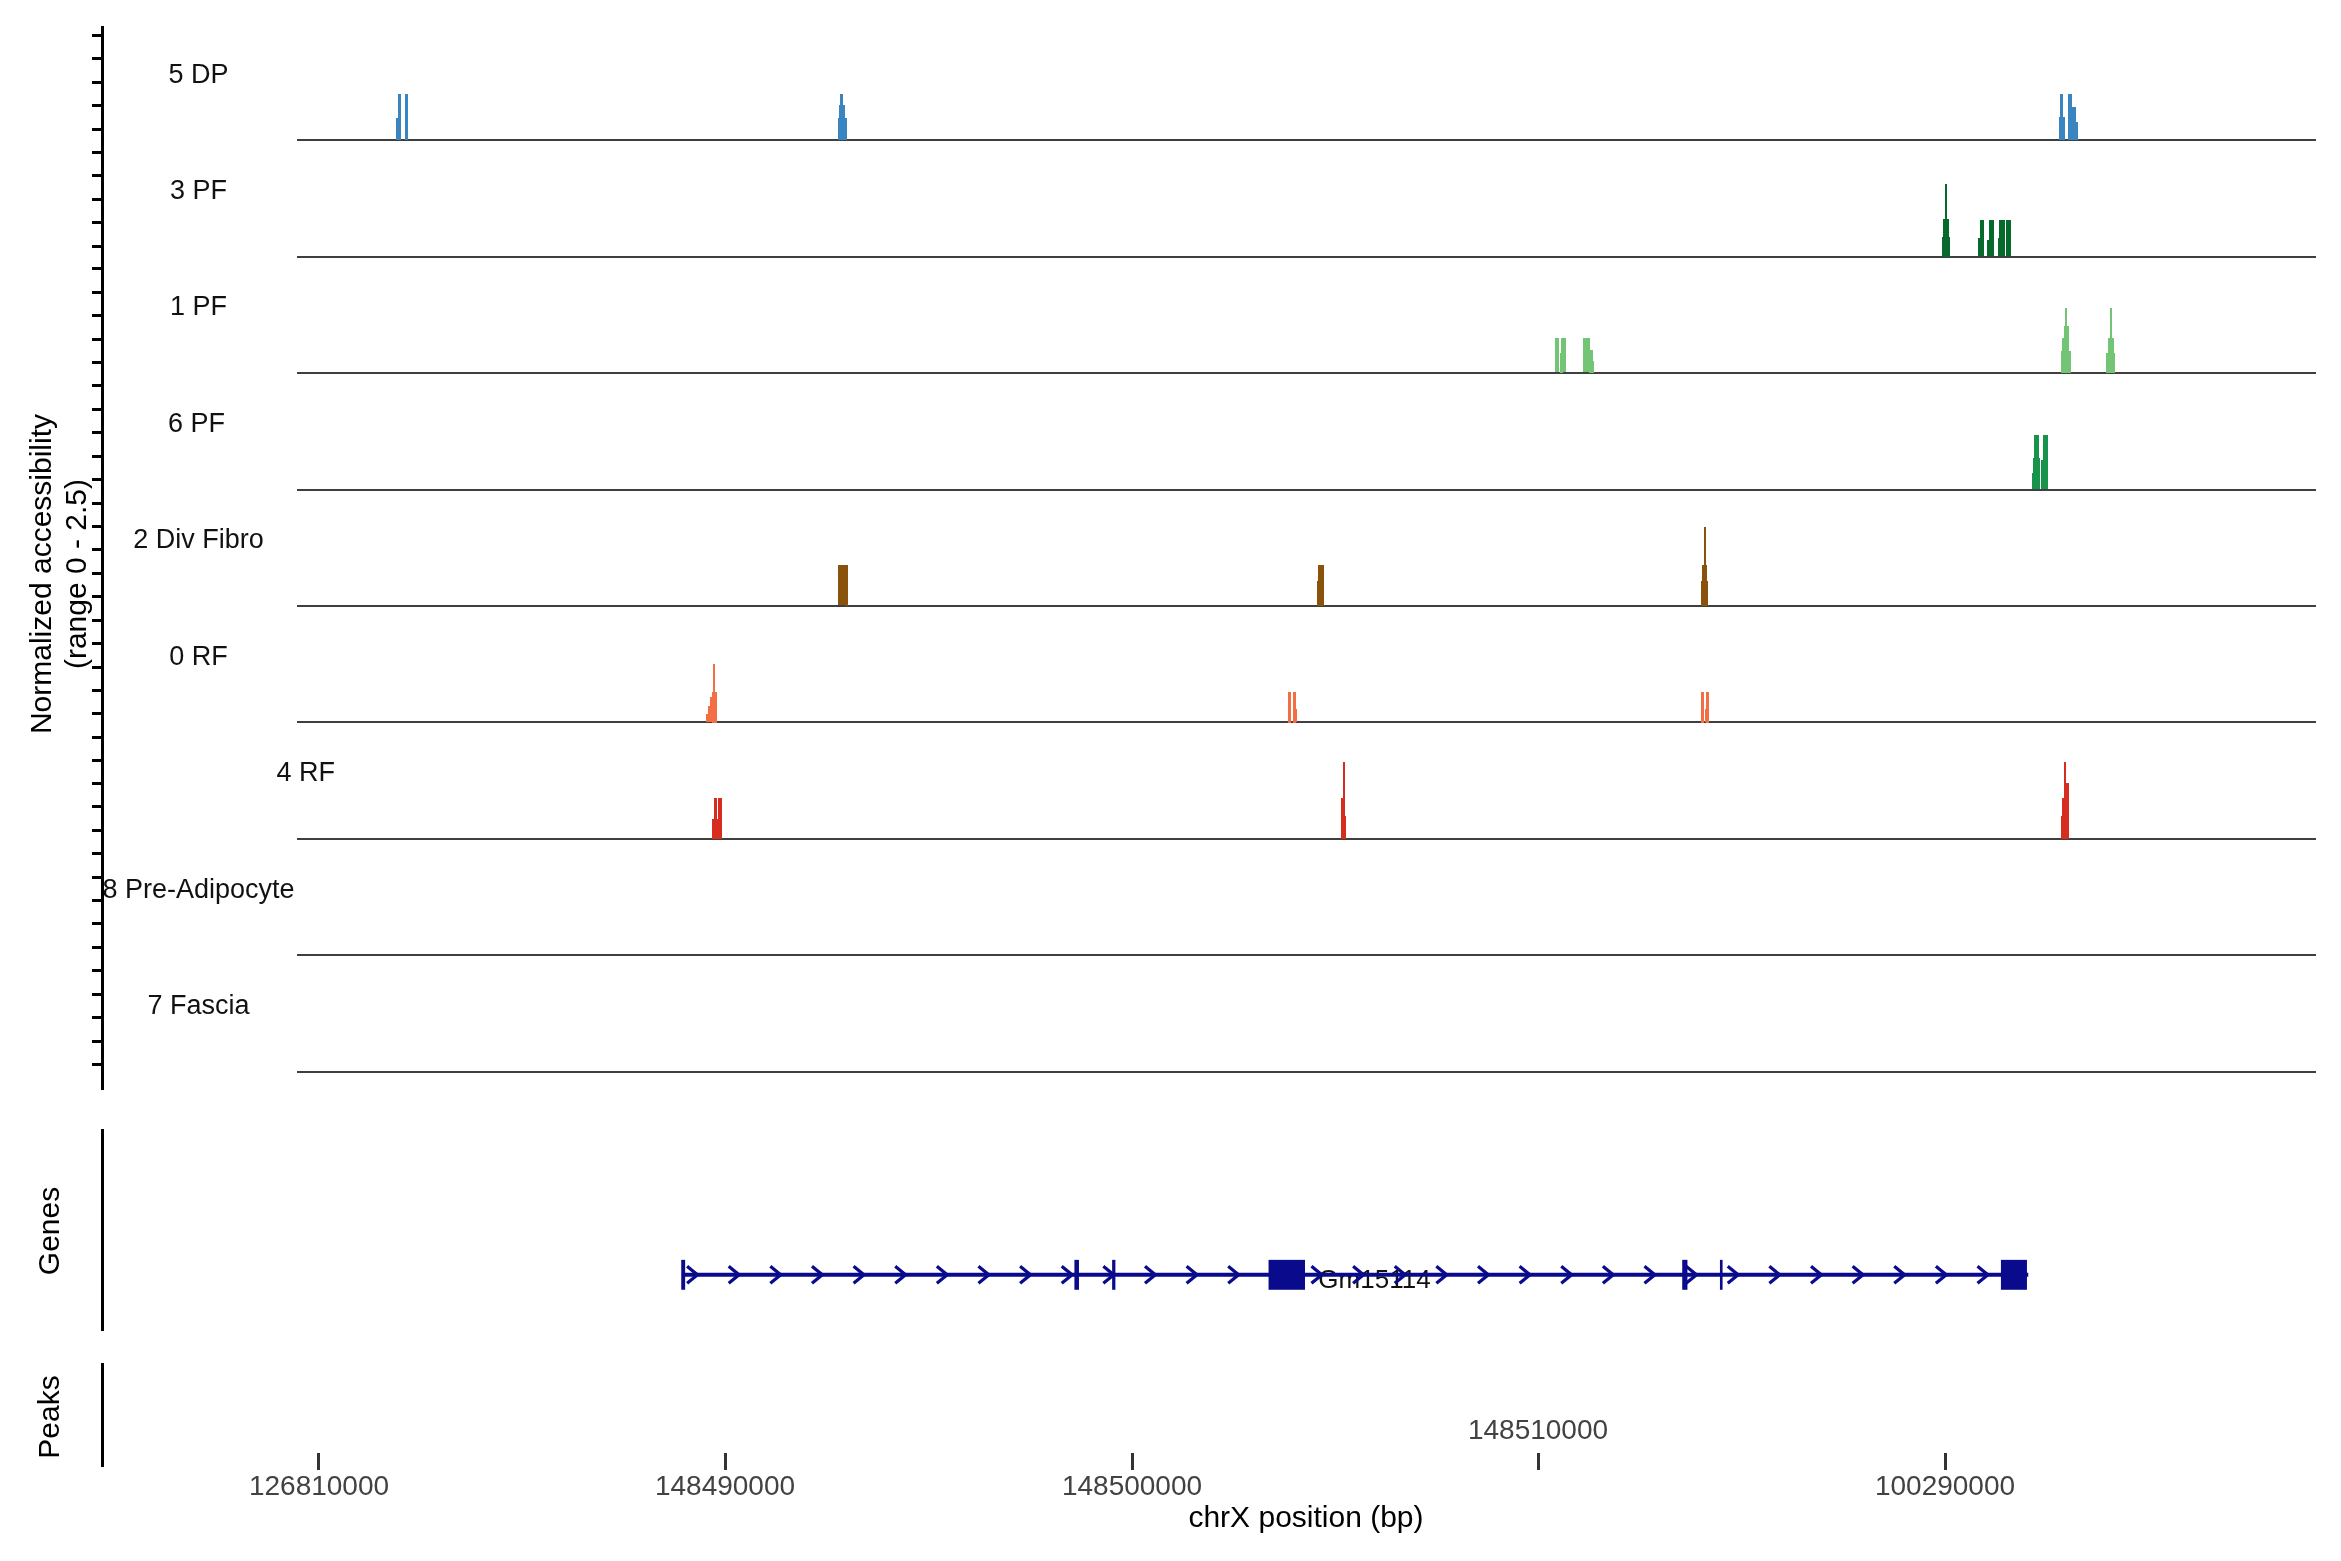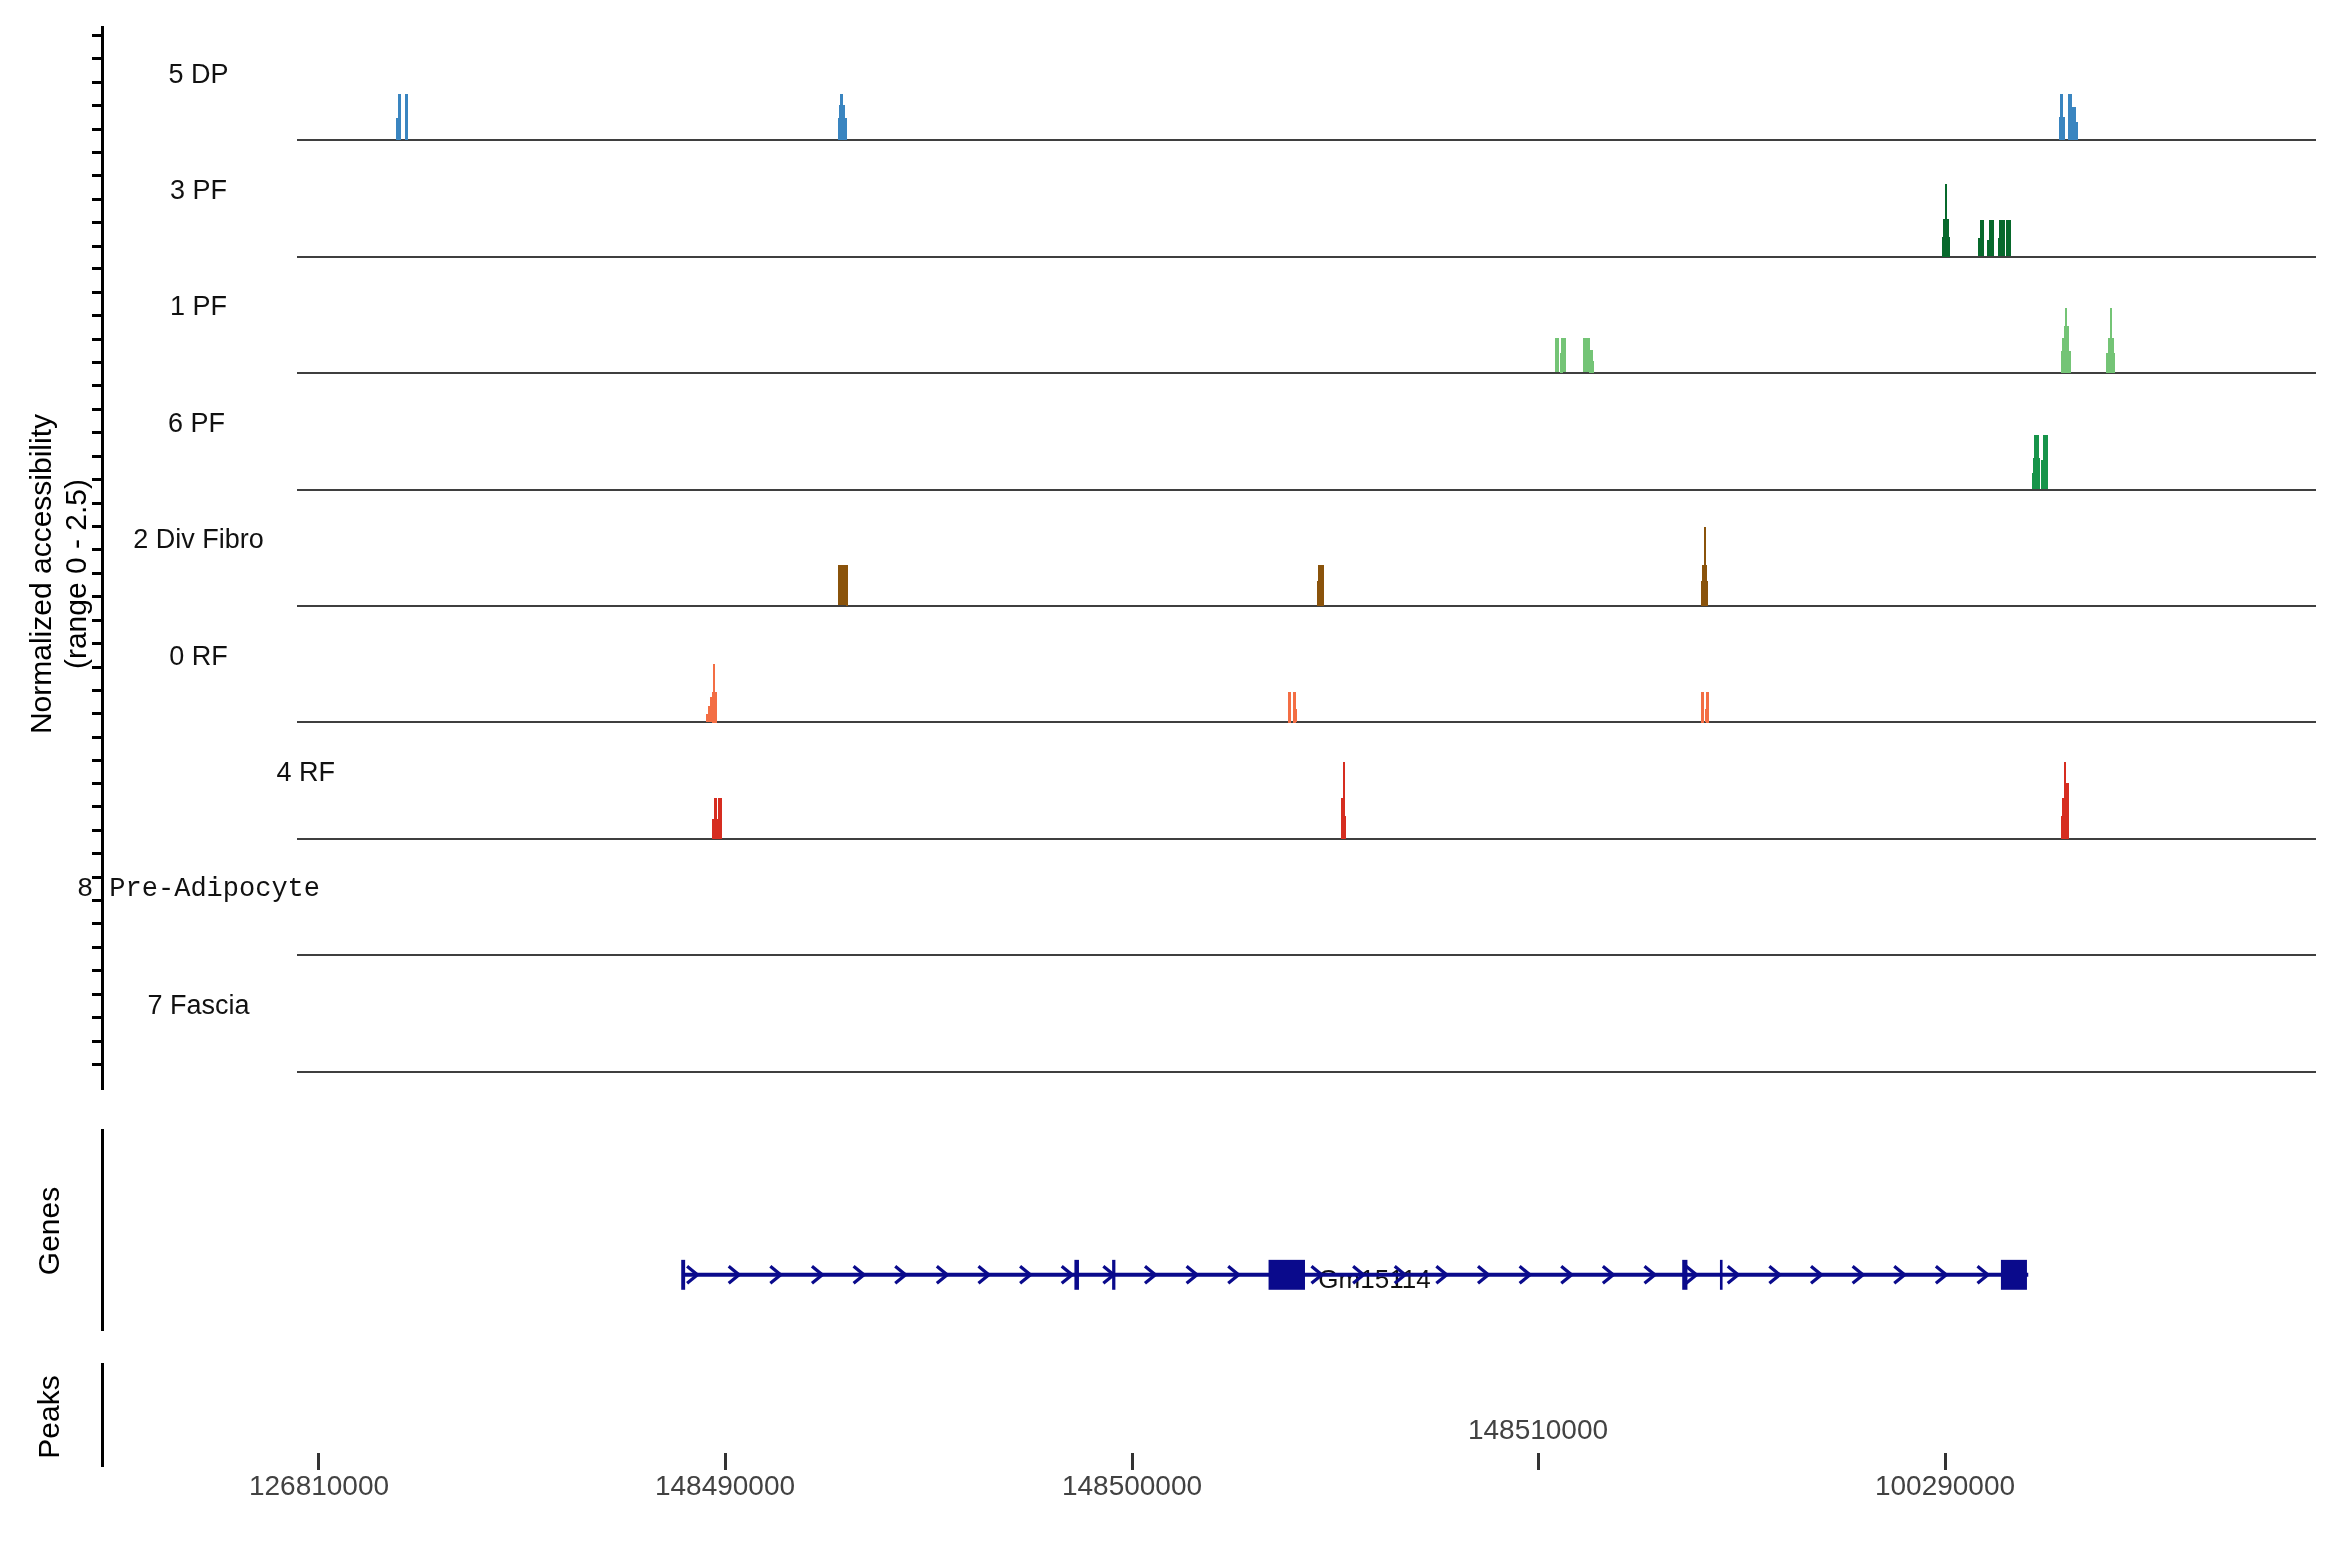--- a/index.html
+++ b/index.html
@@ -33,20 +33,21 @@
   <div class="abs vline" style="left:101px;top:26px;height:1064px;"></div>
 
   <div class="abs vline" style="left:101px;top:1129px;height:202px;"></div>
   <div class="abs vline" style="left:101px;top:1363px;height:104px;"></div>
 
   <div class="abs rot panel-lab" style="left:-81px;top:1214px;width:260px;height:34px;">Genes</div>
   <div class="abs rot panel-lab" style="left:-81px;top:1400px;width:260px;height:34px;">Peaks</div>
 
   <div class="abs gene-name" style="left:1277px;top:1264px;width:195px;">Gm15114</div>
 
+  <div class="abs xtitle" style="left:1046px;top:1500px;width:520px;">chrX position (bp)</div>
 
   <svg id="gene-svg" width="2342" height="1561" viewBox="0 0 3600 2400">
       <line x1="1050" y1="1960" x2="3118" y2="1960" stroke="#0a0a8c" stroke-width="6"></line>
       <path d="M1056,1947 L1072,1960 L1056,1973" stroke="#0a0a8c" stroke-width="5" fill="none"></path>
       <path d="M1120,1947 L1136,1960 L1120,1973" stroke="#0a0a8c" stroke-width="5" fill="none"></path>
       <path d="M1184,1947 L1200,1960 L1184,1973" stroke="#0a0a8c" stroke-width="5" fill="none"></path>
       <path d="M1248,1947 L1264,1960 L1248,1973" stroke="#0a0a8c" stroke-width="5" fill="none"></path>
       <path d="M1312,1947 L1328,1960 L1312,1973" stroke="#0a0a8c" stroke-width="5" fill="none"></path>
       <path d="M1376,1947 L1392,1960 L1376,1973" stroke="#0a0a8c" stroke-width="5" fill="none"></path>
       <path d="M1440,1947 L1456,1960 L1440,1973" stroke="#0a0a8c" stroke-width="5" fill="none"></path>
@@ -160,21 +161,21 @@
     <div class="abs bar" style="left: 714px; top: 798px; width: 3.3px; height: 40px; background: rgb(214, 45, 32);"></div>
     <div class="abs bar" style="left: 717px; top: 819px; width: 5.2px; height: 19.5px; background: rgb(214, 45, 32);"></div>
     <div class="abs bar" style="left: 718px; top: 798px; width: 3.9px; height: 40px; background: rgb(214, 45, 32);"></div>
     <div class="abs bar" style="left: 1341px; top: 816px; width: 5.2px; height: 23px; background: rgb(214, 45, 32);"></div>
     <div class="abs bar" style="left: 1341px; top: 798px; width: 3.9px; height: 40px; background: rgb(214, 45, 32);"></div>
     <div class="abs bar" style="left: 1343px; top: 762px; width: 2px; height: 77px; background: rgb(214, 45, 32);"></div>
     <div class="abs bar" style="left: 2061px; top: 816px; width: 7.8px; height: 23px; background: rgb(214, 45, 32);"></div>
     <div class="abs bar" style="left: 2062px; top: 798px; width: 6.5px; height: 40px; background: rgb(214, 45, 32);"></div>
     <div class="abs bar" style="left: 2064px; top: 762px; width: 2px; height: 77px; background: rgb(214, 45, 32);"></div>
     <div class="abs bar" style="left: 2066px; top: 783px; width: 3.3px; height: 55px; background: rgb(214, 45, 32);"></div>
-    <div class="abs track-label" style="left: 62px; top: 874px; width: 273px; font-family: Liberation Mono, monospace;">8 Pre-Adipocyte</div>
+    <div class="abs track-label" style="left: 62px; top: 874px; width: 273px;">8 Pre-Adipocyte</div>
     <div class="abs baseline" style="left: 297px; top: 954px; width: 2019px;"></div>
     <div class="abs track-label" style="left: 62px; top: 990px; width: 273px;">7 Fascia</div>
     <div class="abs baseline" style="left: 297px; top: 1071px; width: 2019px;"></div>
     <div class="abs ytick" style="left: 92px; top: 34px; width: 9px; height: 3.3px;"></div>
     <div class="abs ytick" style="left: 92px; top: 57px; width: 9px; height: 3.3px;"></div>
     <div class="abs ytick" style="left: 92px; top: 81px; width: 9px; height: 3.3px;"></div>
     <div class="abs ytick" style="left: 92px; top: 104px; width: 9px; height: 3.3px;"></div>
     <div class="abs ytick" style="left: 92px; top: 128px; width: 9px; height: 3.3px;"></div>
     <div class="abs ytick" style="left: 92px; top: 151px; width: 9px; height: 3.3px;"></div>
     <div class="abs ytick" style="left: 92px; top: 174px; width: 9px; height: 3.3px;"></div>

